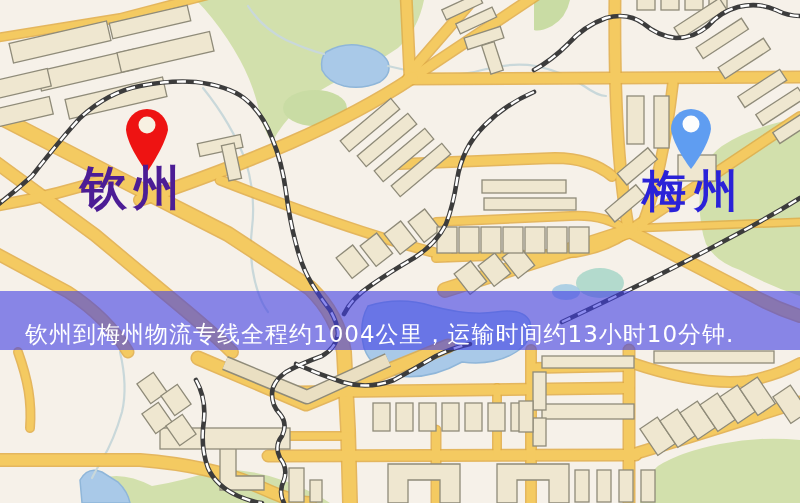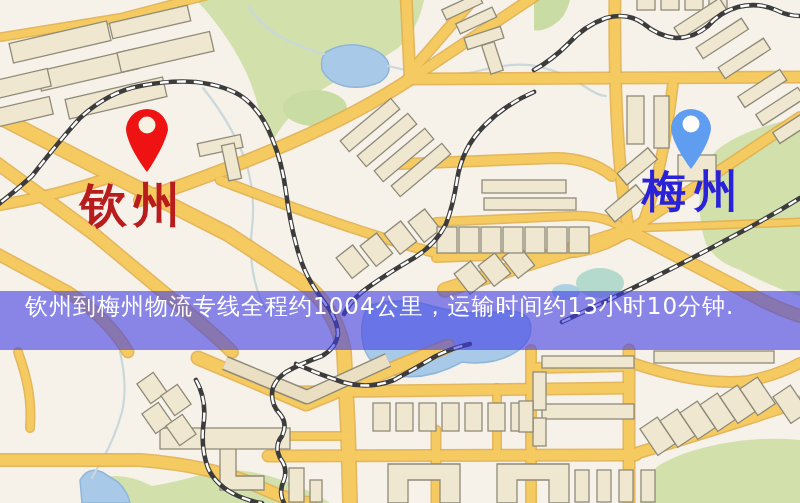--- a/index.html
+++ b/index.html
@@ -12,24 +12,24 @@
   .water{fill:#a9c9e8;stroke:#8fb6d9;stroke-width:1.5;}
   .stream{fill:none;stroke:#c9d8da;stroke-width:2.2;stroke-linecap:round;}
   .rdc{fill:none;stroke:#e0ab45;stroke-linecap:round;stroke-linejoin:round;opacity:.85;}
   .rd{fill:none;stroke:#f4ca61;stroke-linecap:round;stroke-linejoin:round;}
   .bld{fill:#efe7d0;stroke:#8f8b79;stroke-width:1.3;}
   .rlb{fill:none;stroke:#3c3c3c;stroke-width:4.6;stroke-linecap:round;}
   .rlw{fill:none;stroke:#ffffff;stroke-width:2.4;stroke-dasharray:9 8;stroke-linecap:butt;}
   .pin-hole{fill:#f7f1e2;}
   
   .city-label{position:absolute;font-weight:bold;line-height:1;white-space:nowrap;}
-  .city-label.origin{left:80px;top:181px;font-size:47px;letter-spacing:6px;color:#b91c1c;text-align:right;}
+  .city-label.origin{left:80px;top:164px;font-size:47px;letter-spacing:6px;color:#4c1d95;text-align:right;}
   .city-label.dest{left:642px;top:169px;font-size:44px;letter-spacing:8px;color:#2a22d8;}
   .banner{position:absolute;left:0;top:291px;width:100%;height:59px;
-          background:rgba(63,61,228,0.60);display:flex;align-items:flex-start;}
+          background:rgba(63,61,228,0.60);display:flex;align-items:flex-end;}
   .banner span{color:#ffffff;font-size:23px;letter-spacing:1px;padding-left:25px;white-space:nowrap;}
 </style>
 </head>
 <body>
 
 <div class="stage">
 <svg viewBox="0 0 800 503" width="800" height="503">
   <defs>
 
     <path id="ra" d="M-12,212 Q10,196 32,176 Q60,140 80,118 Q108,92 140,86 Q170,80 196,82 Q228,86 244,98 Q262,112 272,138 Q282,162 286,192 Q290,222 296,244 Q302,268 312,284 Q322,300 330,310 Q338,324 338,334 Q336,348 322,356 Q300,364 286,372 Q272,382 272,394 Q272,406 280,414 Q288,424 282,436 Q274,446 280,458 Q288,468 284,480 Q278,492 284,503"></path>

